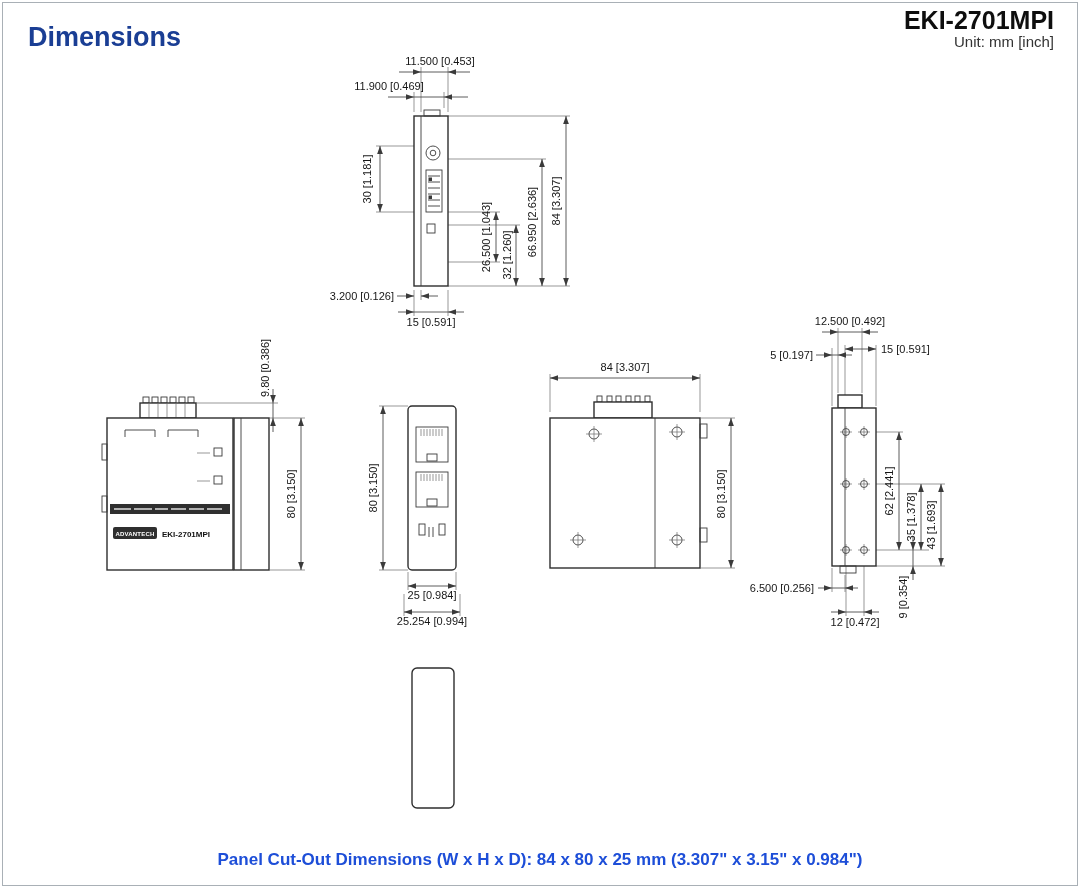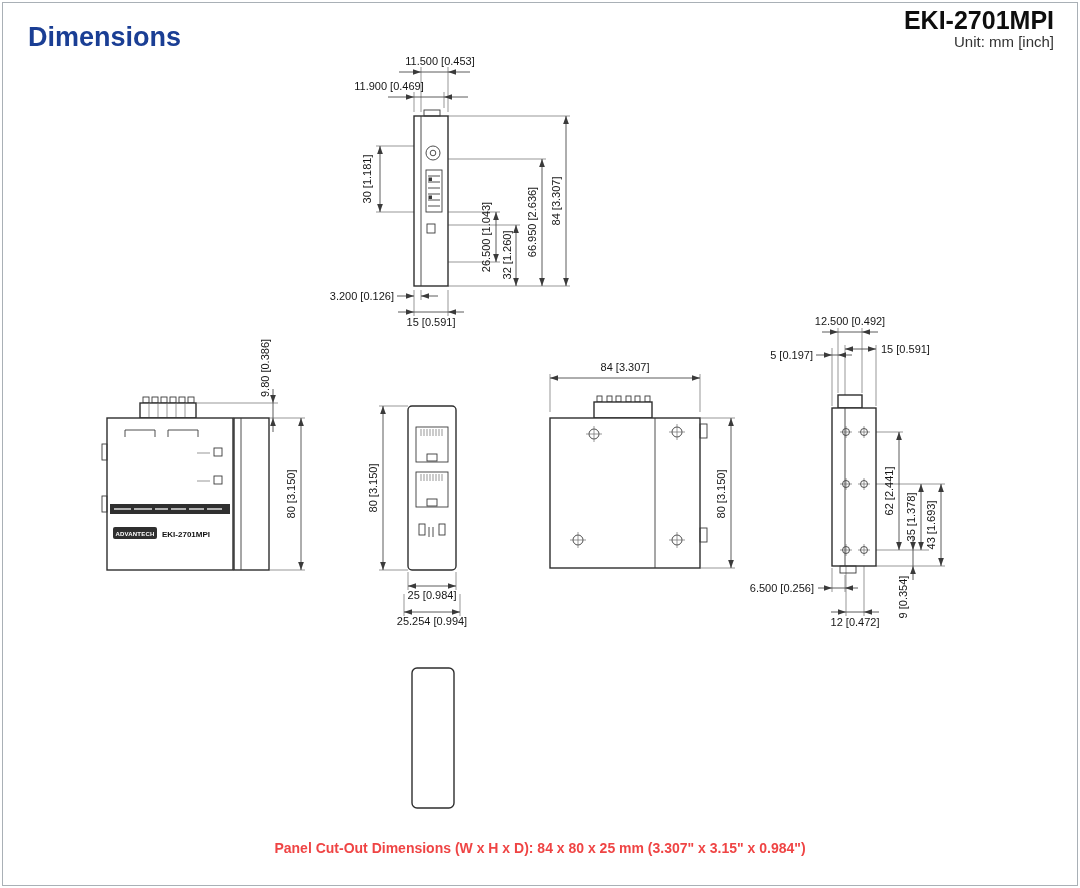--- a/index.html
+++ b/index.html
@@ -4,22 +4,22 @@
 <style>
   * { margin:0; padding:0; box-sizing:border-box; }
   html,body { background:#ffffff; font-family:"Liberation Sans", sans-serif; }
   .page { position:relative; width:1080px; height:888px; background:#ffffff; overflow:hidden; }
   .frame { position:absolute; inset:2px; border:1px solid #a9b0b6; pointer-events:none; }
   .hdr-title { position:absolute; left:28px; top:22px; font-size:27px; font-weight:bold;
                color:var(--accent,#1a3e94); }
   .hdr-right { position:absolute; right:26px; top:7px; text-align:right; }
   .hdr-model { font-size:25px; font-weight:bold; color:#0e0e0e; line-height:1.05; }
   .hdr-unit  { font-size:15px; color:#333; }
-  .footer-note { position:absolute; left:0; right:0; bottom:32px; text-align:center;
-                 font-size:14px; font-weight:bold; color:#ef4444; }
+  .footer-note { position:absolute; left:0; right:0; bottom:18px; text-align:center;
+                 font-size:17px; font-weight:bold; color:#1d4ed8; }
   svg.drawing { position:absolute; left:0; top:0; }
   .ol  { fill:#ffffff; stroke:#2e2e2e; stroke-width:1.4; }
   .tl  { fill:none; stroke:#3a3a3a; stroke-width:0.9; }
   .ftl { fill:#3a3a3a; }
   .dl  { fill:none; stroke:#4a4a4a; stroke-width:0.9; }
   .xl  { fill:none; stroke:#6a6a6a; stroke-width:0.7; }
   .dim { font-family:"Liberation Sans", sans-serif; font-size:11px; fill:#161616; }
   .dark{ fill:#2f2f2f; }
   .wtxt{ font-family:"Liberation Sans", sans-serif; font-size:6px; fill:#ffffff; font-weight:bold; letter-spacing:.2px; }
   .mtxt{ font-family:"Liberation Sans", sans-serif; font-size:8px; fill:#111; font-weight:bold; }

